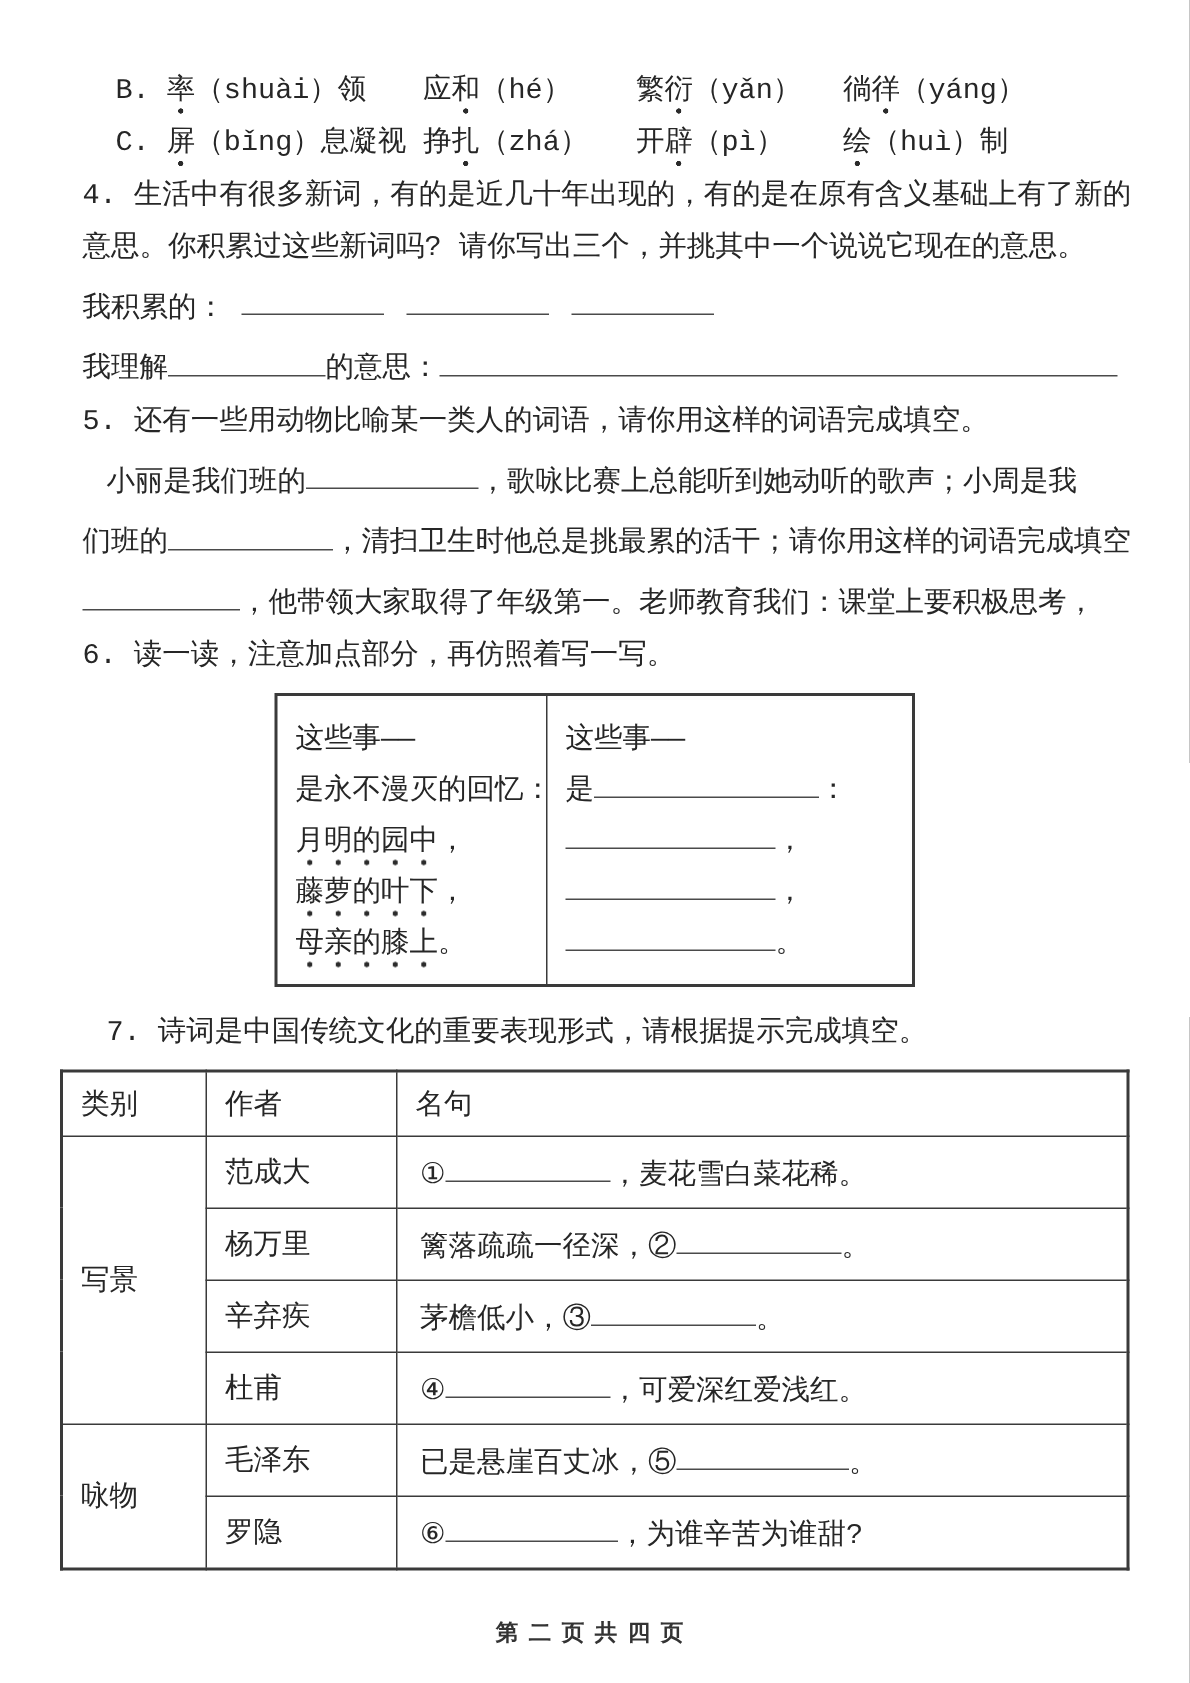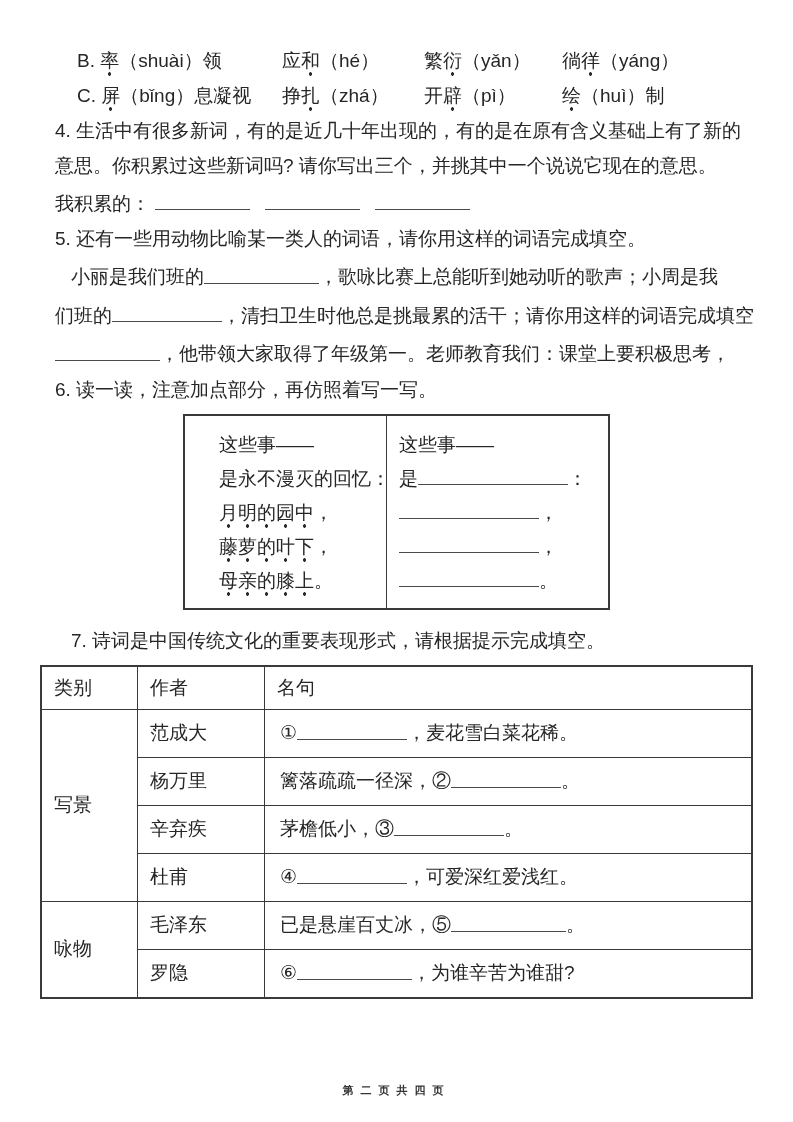--- a/index.html
+++ b/index.html
@@ -1,21 +1,21 @@
 <!DOCTYPE html>
 <html><head>
 <meta charset="utf-8">
 <style>
   html,body{margin:0;padding:0;background:#9a9a9a;}
   .page{
     position:relative;
     width:793px;height:1122px;
     margin:0 auto;
     background:#ffffff;
-    font-family:Liberation Sans, sans-serif;
+    font-family:Liberation Mono, monospace;
     font-size:19px;
     color:#262626;
     overflow:hidden;
   }
   .content{position:absolute;top:50px;left:55px;right:30px;}
   .line{line-height:21px;margin-bottom:14px;white-space:nowrap;}
   .opt-row{
     display:grid;
     grid-template-columns:205px 142px 138px auto;
     margin-left:22px;
@@ -47,21 +47,20 @@
     background-position:0 100%;
     padding-bottom:5px;
   }
   
   .q6-table{
     display:flex;
     width:427px;
     margin:5px 0 6px 128px;
     border:2px solid #3a3a3a;
     box-sizing:border-box;
-    padding-left:22px;
   }
   .q6-col{padding:12px 10px 10px 12px;box-sizing:border-box;}
   .q6-left{width:180px;border-right:1.5px solid #3a3a3a;}
   .q6-right{flex:1;}
   .tl{line-height:34px;white-space:nowrap;}
   
   .q7-table{
     border-collapse:collapse;
     margin:8px 0 0 -15px;
     width:713px;
@@ -79,21 +78,21 @@
   .q7-table{border:2px solid #3a3a3a;}
   .q7-table th{height:42px;}
   .q7-table td{height:47px;}
   .col-cat{width:83px;}
   .col-auth{width:114px;}
   .quote-cell{padding-left:15px !important;}
   .footer{
     position:absolute;
     bottom:24px;left:0;right:0;
     text-align:center;
-    font-size:11px;
+    font-size:15px;
     font-weight:bold;
     letter-spacing:7px;
     color:#333;
   }
 </style>
 </head>
 <body>
 
 <div class="page">
   <div class="content">
@@ -112,20 +111,23 @@
         <span><span></span><span class="em">绘</span><span>（huì）制</span></span>
       </div>
     </div>
 
     <div>
       <div class="line">4. 生活中有很多新词，有的是近几十年出现的，有的是在原有含义基础上有了新的</div>
       <div class="line">意思。你积累过这些新词吗? 请你写出三个，并挑其中一个说说它现在的意思。</div>
       <div class="line indent">
         <span>我积累的：</span>
         <span class="blank b95"></span><span class="blank b95"></span><span class="blank b95"></span>
+      </div>
+      <div class="line indent">
+        <span>我理解</span><span class="blank b105"></span><span>的意思：</span><span class="blank b452"></span>
       </div>
     </div>
 
     <div>
       <div class="line">5. 还有一些用动物比喻某一类人的词语，请你用这样的词语完成填空。</div>
       <div class="line indent-sm">
         <span>小丽是我们班的</span><span class="blank b115"></span><span>，歌咏比赛上总能听到她动听的歌声；小周是我</span>
       </div>
       <div class="line">
         <span>们班的</span><span class="blank b110"></span><span>，清扫卫生时他总是挑最累的活干；请你用这样的词语完成填空</span>

